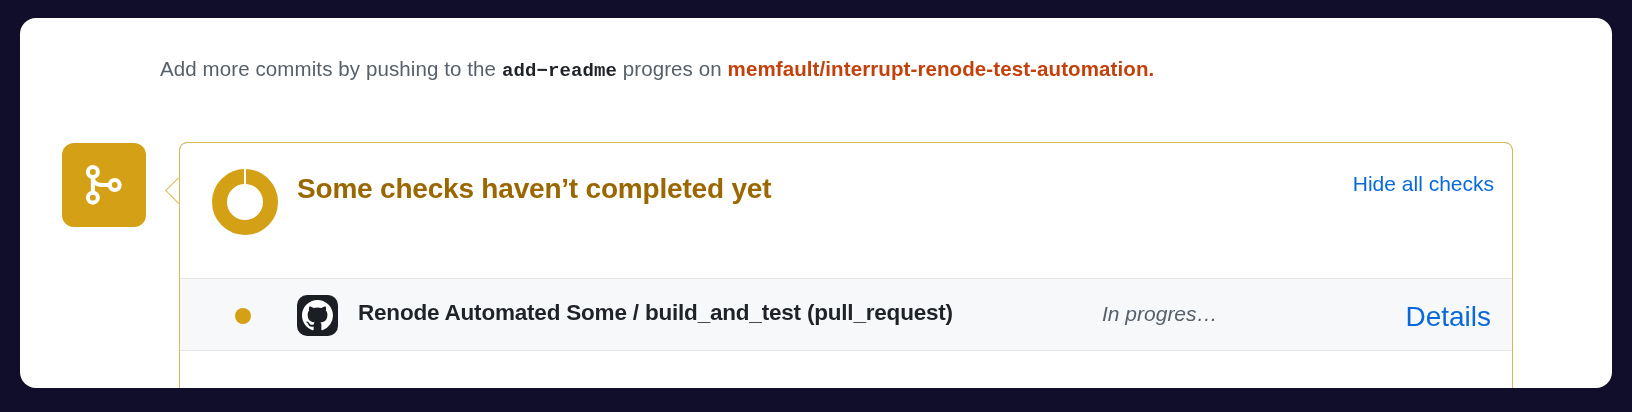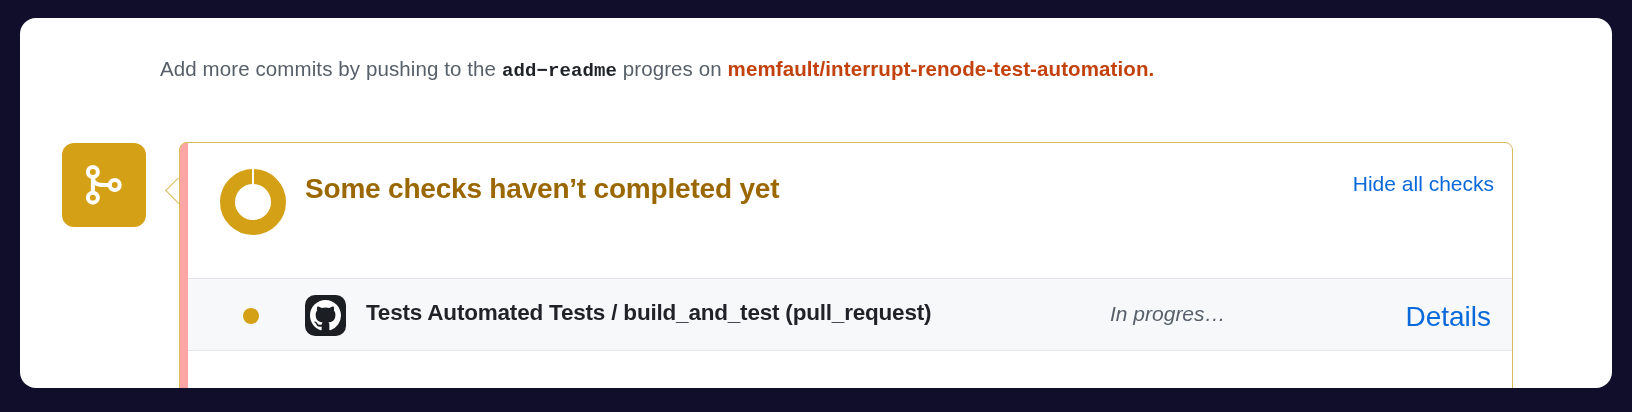--- a/index.html
+++ b/index.html
@@ -68,23 +68,22 @@
 
   
   .checks-panel {
     position: absolute;
     left: 159px;
     top: 124px;
     width: 1334px;
     height: 258px;
     border: 1.6px solid #d8bb58;
     border-radius: 8px;
-    background: #fca5a5;
-    overflow: hidden;
-    padding-left: 8px;
+    background: #4d7c0f;
+    overflow: hidden;
   }
 
   
   .caret-outer {
     position: absolute;
     left: 141px;
     top: 160px;
     width: 20px;
     height: 28px;
     overflow: hidden;
@@ -269,21 +268,21 @@
           <path fill="#ffffff" d="M8 0C3.58 0 0 3.58 0 8c0 3.54 2.29 6.53 5.47 7.59.4.07.55-.17.55-.38
           0-.19-.01-.82-.01-1.49-2.01.37-2.53-.49-2.69-.94-.09-.23-.48-.94-.82-1.13-.28-.15-.68-.52-.01-.53.63-.01
           1.08.58 1.23.82.72 1.21 1.87.87 2.33.66.07-.52.28-.87.51-1.07-1.78-.2-3.64-.89-3.64-3.95
           0-.87.31-1.59.82-2.15-.08-.2-.36-1.02.08-2.12 0 0 .67-.21 2.2.82a7.42 7.42 0 0 1 2-.27c.68 0
           1.36.09 2 .27 1.53-1.04 2.2-.82 2.2-.82.44 1.1.16 1.92.08 2.12.51.56.82 1.27.82 2.15 0
           3.07-1.87 3.75-3.65 3.95.29.25.54.73.54 1.48 0 1.07-.01 1.93-.01 2.2 0
           .21.15.46.55.38A8.01 8.01 0 0 0 16 8c0-4.42-3.58-8-8-8z"></path>
         </svg>
       </div>
 
-      <div class="row-name">Tests Automated Tests / build_and_test (pull_request)</div>
+      <div class="row-name">Renode Automated Some / build_and_test (pull_request)</div>
 
       <div class="row-state">In progres…</div>
 
       <div class="row-details">Details</div>
     </div>
 
     <div class="check-row alt"></div>
 
   </div>
 </div>

